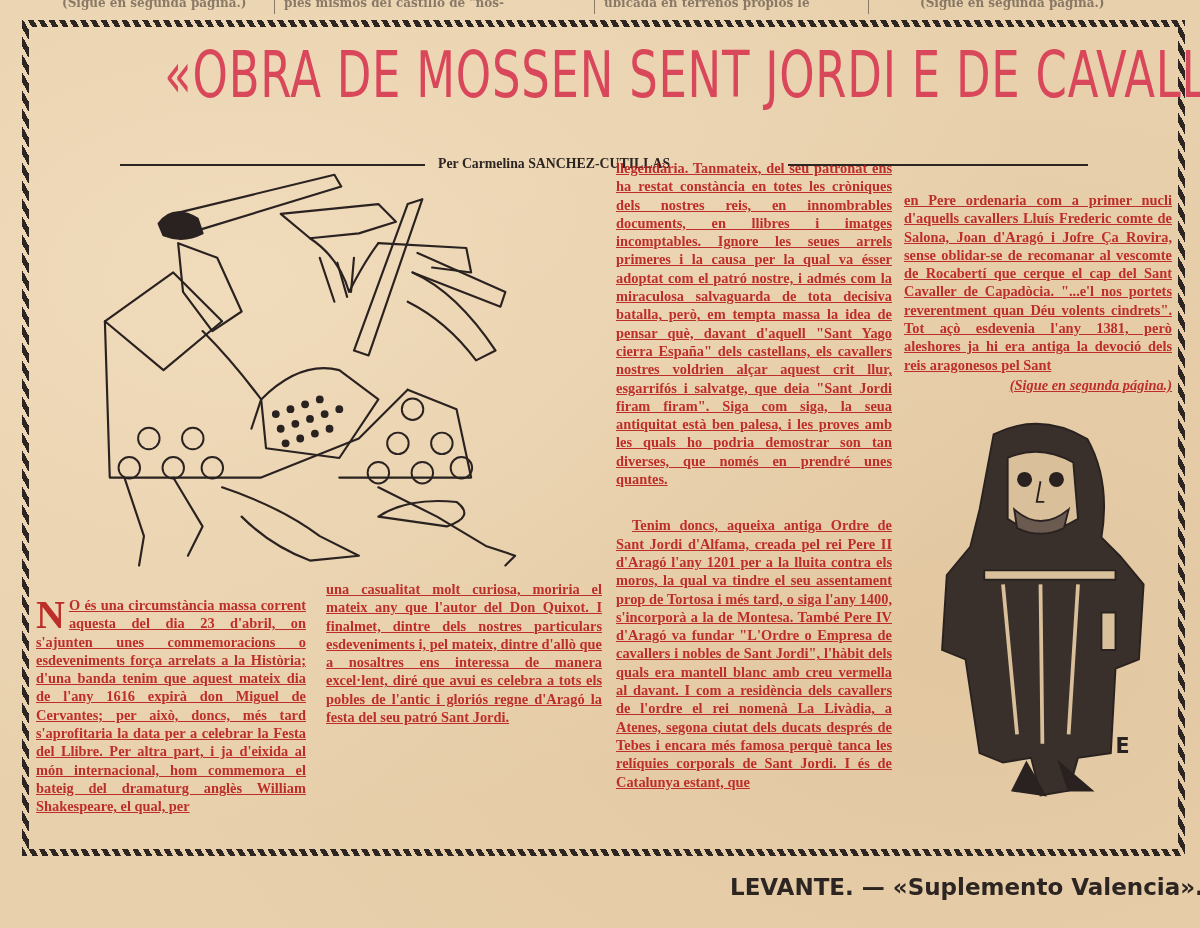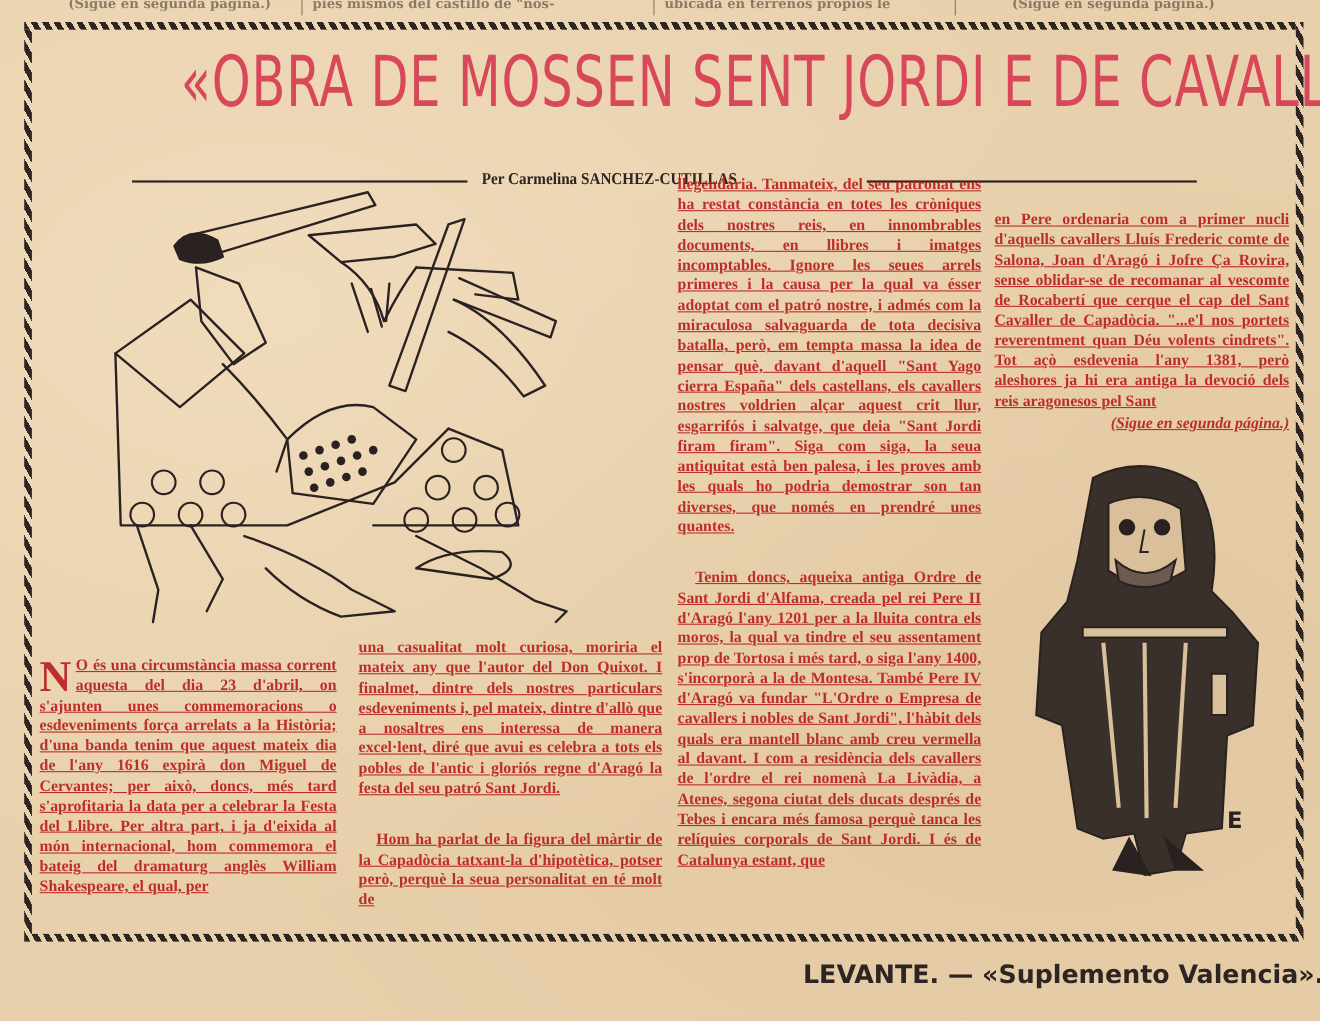--- a/index.html
+++ b/index.html
@@ -134,21 +134,20 @@
   <path d="M300 330 Q340 350 360 360 L410 390 L440 400 L430 410"></path>
   <path d="M300 360 Q330 340 380 345 Q400 360 370 370 Z"></path>
 </svg>
 
 <div class="col" style="left:36px; top:596px; width:270px;">
   <p><span class="dropcap">N</span><span>O és una circumstància massa corrent aquesta del dia 23 d'abril, on s'ajunten unes commemoracions o esdeveniments força arrelats a la Història; d'una banda tenim que aquest mateix dia de l'any 1616 expirà don Miguel de Cervantes; per això, doncs, més tard s'aprofitaria la data per a celebrar la Festa del Llibre. Per altra part, i ja d'eixida al món internacional, hom commemora el bateig del dramaturg anglès William Shakespeare, el qual, per</span></p>
 </div>
 
 <div class="col" style="left:326px; top:580px; width:276px;">
   <p>una casualitat molt curiosa, moriria el mateix any que l'autor del Don Quixot. I finalmet, dintre dels nostres particulars esdeveniments i, pel mateix, dintre d'allò que a nosaltres ens interessa de manera excel·lent, diré que avui es celebra a tots els pobles de l'antic i gloriós regne d'Aragó la festa del seu patró Sant Jordi.</p>
-  <p>Hom ha parlat de la figura del màrtir de la Capadòcia tatxant-la d'hipotètica, potser però, perquè la seua personalitat en té molt de</p>
 </div>
 
 <div class="col" style="left:616px; top:159px; width:276px;">
   <p>llegendària. Tanmateix, del seu patronat ens ha restat constància en totes les cròniques dels nostres reis, en innombrables documents, en llibres i imatges incomptables. Ignore les seues arrels primeres i la causa per la qual va ésser adoptat com el patró nostre, i admés com la miraculosa salvaguarda de tota decisiva batalla, però, em tempta massa la idea de pensar què, davant d'aquell "Sant Yago cierra España" dels castellans, els cavallers nostres voldrien alçar aquest crit llur, esgarrifós i salvatge, que deia "Sant Jordi firam firam". Siga com siga, la seua antiquitat està ben palesa, i les proves amb les quals ho podria demostrar son tan diverses, que només en prendré unes quantes.</p>
   <p>Tenim doncs, aqueixa antiga Ordre de Sant Jordi d'Alfama, creada pel rei Pere II d'Aragó l'any 1201 per a la lluita contra els moros, la qual va tindre el seu assentament prop de Tortosa i més tard, o siga l'any 1400, s'incorporà a la de Montesa. També Pere IV d'Aragó va fundar "L'Ordre o Empresa de cavallers i nobles de Sant Jordi", l'hàbit dels quals era mantell blanc amb creu vermella al davant. I com a residència dels cavallers de l'ordre el rei nomenà La Livàdia, a Atenes, segona ciutat dels ducats després de Tebes i encara més famosa perquè tanca les relíquies corporals de Sant Jordi. I és de Catalunya estant, que</p>
 </div>
 
 <div class="col" style="left:904px; top:159px; width:268px;margin-top:32px;">
   <p>en Pere ordenaria com a primer nucli d'aquells cavallers Lluís Frederic comte de Salona, Joan d'Aragó i Jofre Ça Rovira, sense oblidar-se de recomanar al vescomte de Rocabertí que cerque el cap del Sant Cavaller de Capadòcia. "...e'l nos portets reverentment quan Déu volents cindrets". Tot açò esdevenia l'any 1381, però aleshores ja hi era antiga la devoció dels reis aragonesos pel Sant</p>
   <span class="sigue">(Sigue en segunda página.)</span>

